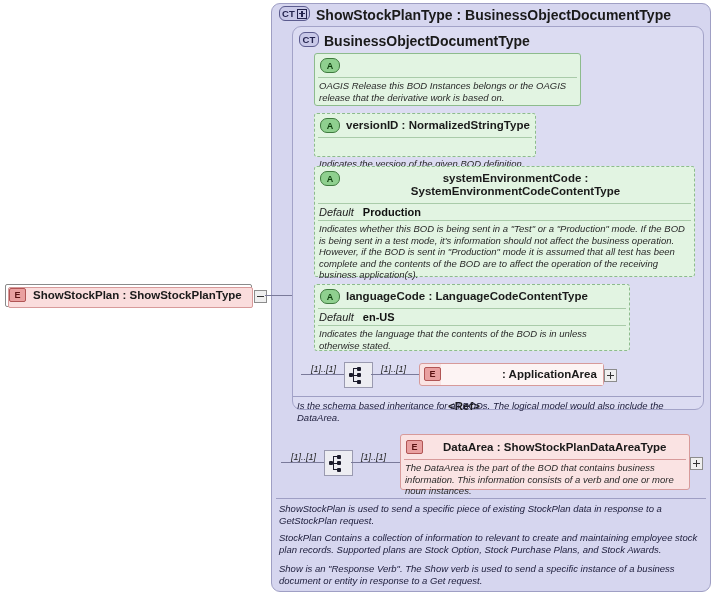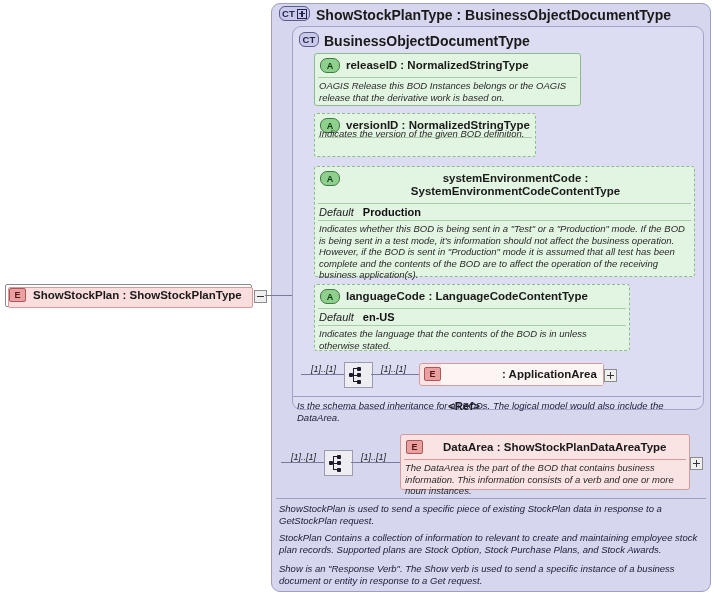--- a/index.html
+++ b/index.html
@@ -163,31 +163,30 @@
 
   <div class="badge badge-ct badge-ctplain" style="left:299px;top:32px;">
     <span>CT</span>
   </div>
   <div class="hdr-title" style="left:324px;top:33px;">BusinessObjectDocumentType</div>
 
   <div class="abs attr" style="left:314px;top:53px;width:267px;height:53px;"></div>
   <div class="badge badge-a" style="left:320px;top:58px;">
     <span>A</span>
   </div>
-  <div class="attr-title" style="left:346px;top:59px;">releaseID : NormalizedStringType</div>
   <div class="sep" style="left:318px;top:77px;width:259px;"></div>
   <div class="doc" style="left:319px;top:80px;width:258px;">OAGIS Release this BOD Instances belongs or the OAGIS release that the derivative work is based on.</div>
 
   <div class="abs attr dashed" style="left:314px;top:113px;width:222px;height:44px;"></div>
   <div class="badge badge-a" style="left:320px;top:118px;">
     <span>A</span>
   </div>
   <div class="attr-title" style="left:346px;top:119px;">versionID : NormalizedStringType</div>
   <div class="sep" style="left:318px;top:137px;width:214px;"></div>
-  <div class="doc" style="left:319px;top:128px;width:214px;">Indicates the version of the given BOD definition.</div>
+  <div class="doc" style="left:319px;top:158px;width:214px;">Indicates the version of the given BOD definition.</div>
 
   <div class="abs attr dashed" style="left:314px;top:166px;width:381px;height:111px;"></div>
   <div class="badge badge-a" style="left:320px;top:171px;">
     <span>A</span>
   </div>
   <div class="attr-title wrap" style="left:342px;top:172px;width:347px;">systemEnvironmentCode : SystemEnvironmentCodeContentType</div>
   <div class="sep" style="left:318px;top:203px;width:373px;"></div>
   <div class="defrow" style="left:319px;top:206px;">
     <span class="def-lbl">Default</span><span class="def-val">Production</span>
   </div>

